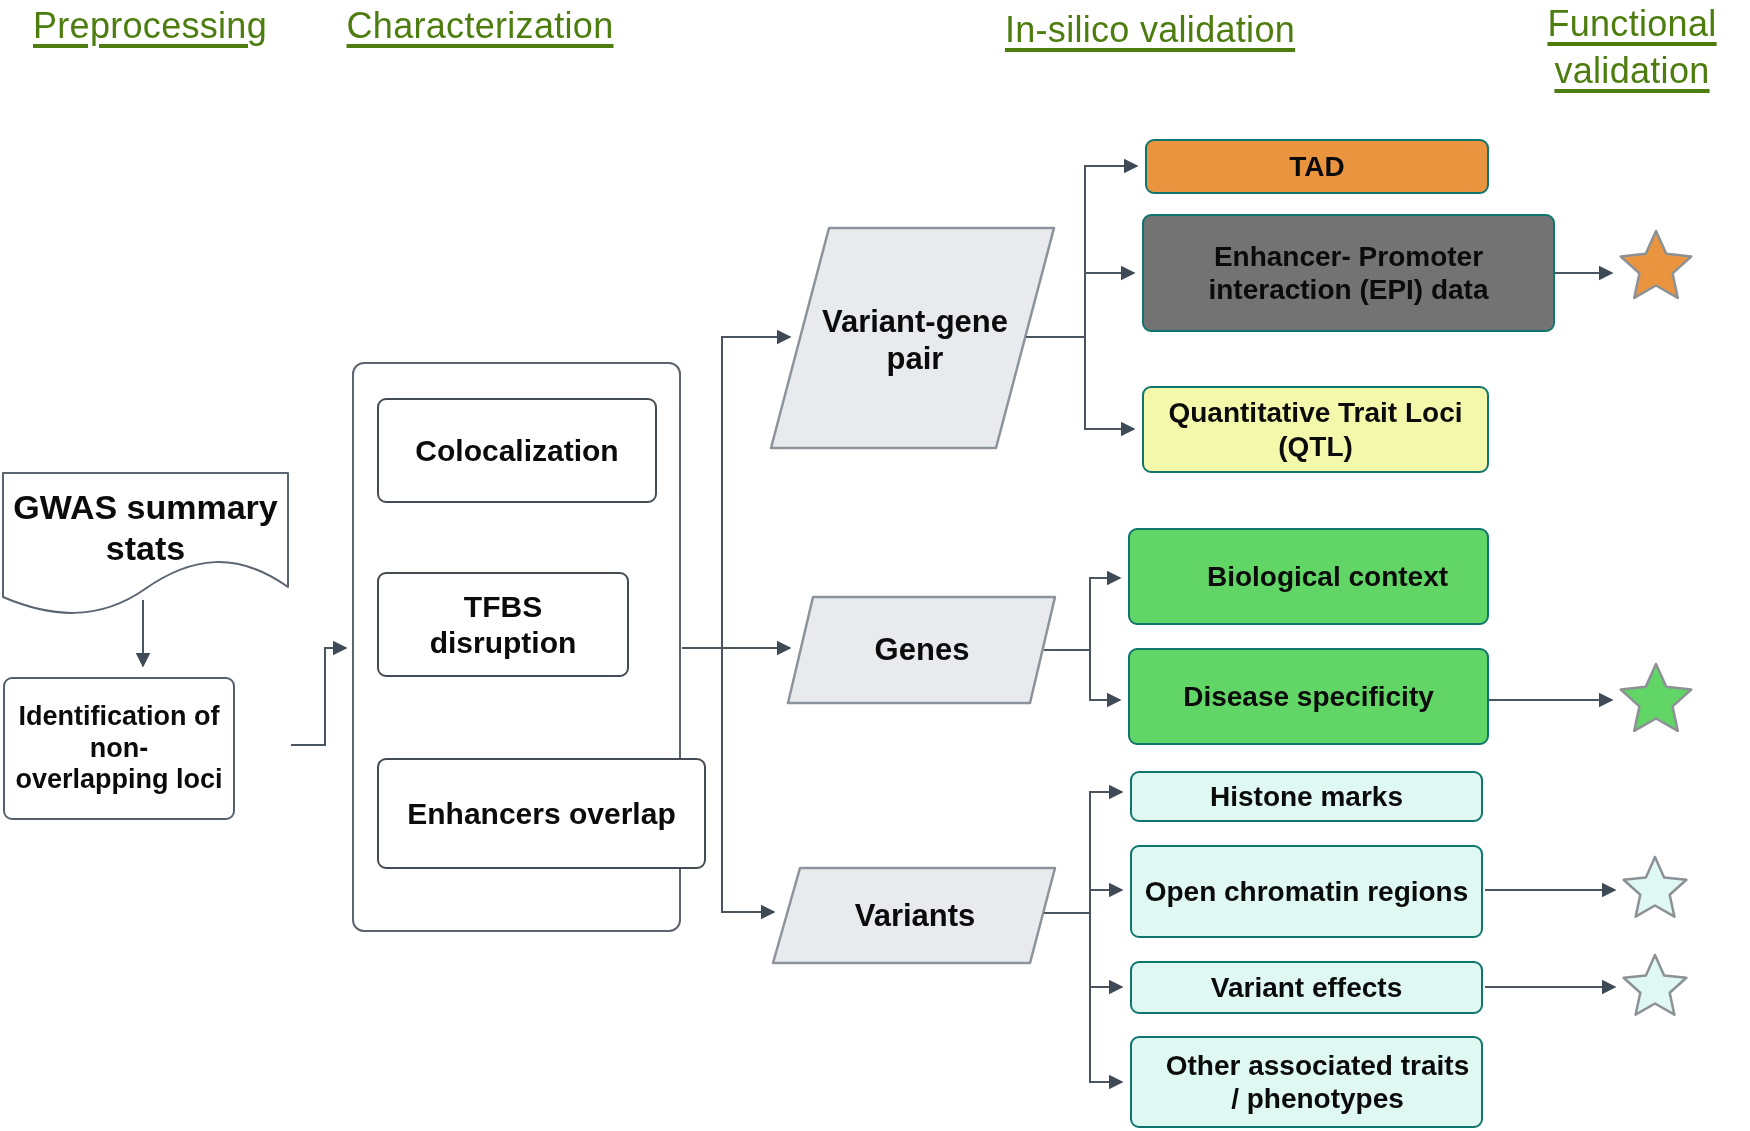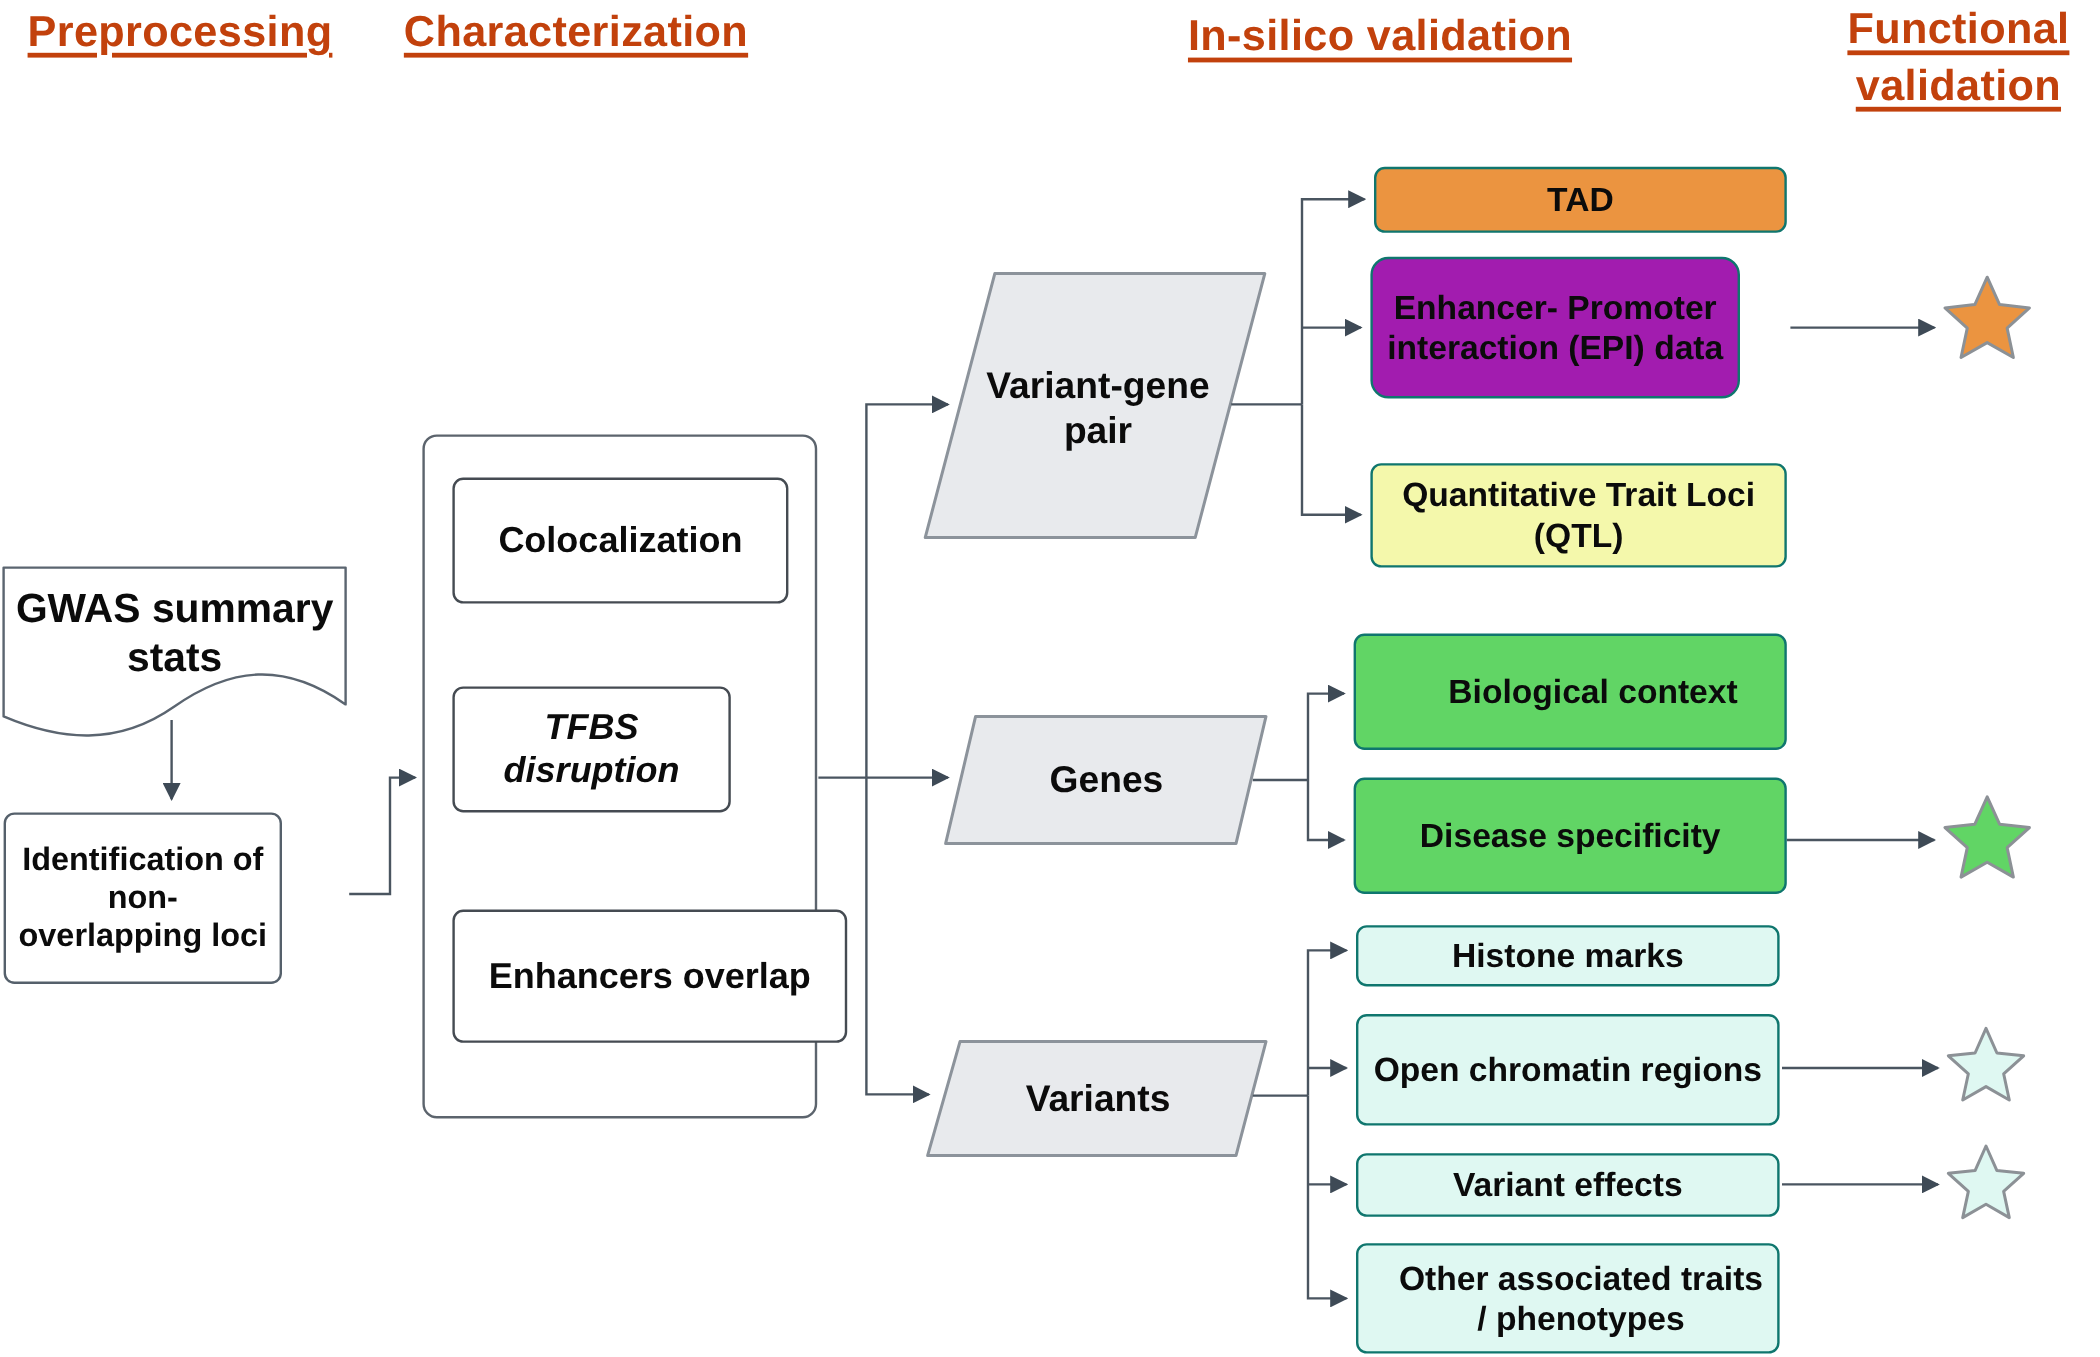--- a/index.html
+++ b/index.html
@@ -8,22 +8,22 @@
     width:1750px;height:1131px;
     background:#ffffff;
     font-family:"Liberation Sans",sans-serif;
     color:#0b0b0b;
     overflow:hidden;
   }
   .abs{position:absolute;box-sizing:border-box;}
   svg.layer{position:absolute;left:0;top:0;}
 
   .col-header{
-    font-size:36px;font-weight:700;letter-spacing:.3px;
-    text-align:center;line-height:1.3;color:#c2410c;
+    font-size:36px;font-weight:400;letter-spacing:.3px;
+    text-align:center;line-height:1.3;color:#4d7c0f;
     text-decoration:underline;
     text-decoration-thickness:4px;
     text-underline-offset:6px;
   }
 
   .node{
     display:flex;align-items:center;justify-content:center;
     text-align:center;font-weight:700;line-height:1.18;
     border-radius:9px;padding:4px 10px;
   }
@@ -98,29 +98,29 @@
   <div class="abs col-header" style="left:950px;top:7px;width:400px;">In-silico validation</div>
   <div class="abs col-header" style="left:1514px;top:1px;width:236px;">Functional validation</div>
 
   <div class="shape-label" style="left:8px;top:478px;width:275px;height:100px;font-size:34px;">GWAS summary stats</div>
 
   <div class="abs node plain-node" style="left:3px;top:677px;width:232px;height:143px;font-size:27px;">Identification of non-overlapping loci</div>
 
   <div class="abs char-container" style="left:352px;top:362px;width:329px;height:570px;"></div>
 
   <div class="abs node char-node" style="left:377px;top:398px;width:280px;height:105px;">Colocalization</div>
-  <div class="abs node char-node" style="left:377px;top:572px;width:232px;height:105px;font-style:italic;">TFBS disruption</div>
+  <div class="abs node char-node" style="left:377px;top:572px;width:252px;height:105px;">TFBS disruption</div>
   <div class="abs node char-node" style="left:377px;top:758px;width:329px;height:111px;">Enhancers overlap</div>
 
   <div class="shape-label" style="left:800px;top:285px;width:230px;height:110px;font-size:31px;">Variant-gene pair</div>
   <div class="shape-label" style="left:822px;top:622px;width:200px;height:55px;font-size:31px;">Genes</div>
   <div class="shape-label" style="left:805px;top:888px;width:220px;height:55px;font-size:31px;">Variants</div>
 
   <div class="abs node colored-node" style="left: 1145px; top: 139px; width: 344px; height: 55px; background-color: rgb(235, 148, 64);">TAD</div>
-  <div class="abs node colored-node" style="left: 1142px; top: 214px; width: 308px; height: 118px; background-color: #a21caf; border-radius: 15px;">Enhancer- Promoter interaction (EPI) data</div>
+  <div class="abs node colored-node" style="left: 1142px; top: 214px; width: 413px; height: 118px; background-color: #737373;">Enhancer- Promoter interaction (EPI) data</div>
   <div class="abs node colored-node" style="left: 1142px; top: 386px; width: 347px; height: 87px; background-color: rgb(244, 248, 171);">Quantitative Trait Loci (QTL)</div>
 
   <div class="abs node colored-node" style="left: 1128px; top: 528px; width: 361px; height: 97px; background-color: rgb(97, 213, 101); padding-left: 48px;">Biological context</div>
   <div class="abs node colored-node" style="left: 1128px; top: 648px; width: 361px; height: 97px; background-color: rgb(97, 213, 101);">Disease specificity</div>
 
   <div class="abs node colored-node" style="left: 1130px; top: 771px; width: 353px; height: 51px; background-color: rgb(223, 248, 242);">Histone marks</div>
   <div class="abs node colored-node" style="left: 1130px; top: 845px; width: 353px; height: 93px; background-color: rgb(223, 248, 242);">Open chromatin regions</div>
   <div class="abs node colored-node" style="left: 1130px; top: 961px; width: 353px; height: 53px; background-color: rgb(223, 248, 242);">Variant effects</div>
   <div class="abs node colored-node" style="left: 1130px; top: 1036px; width: 353px; height: 92px; background-color: rgb(223, 248, 242); padding-left: 32px;">Other associated traits / phenotypes</div>
 

